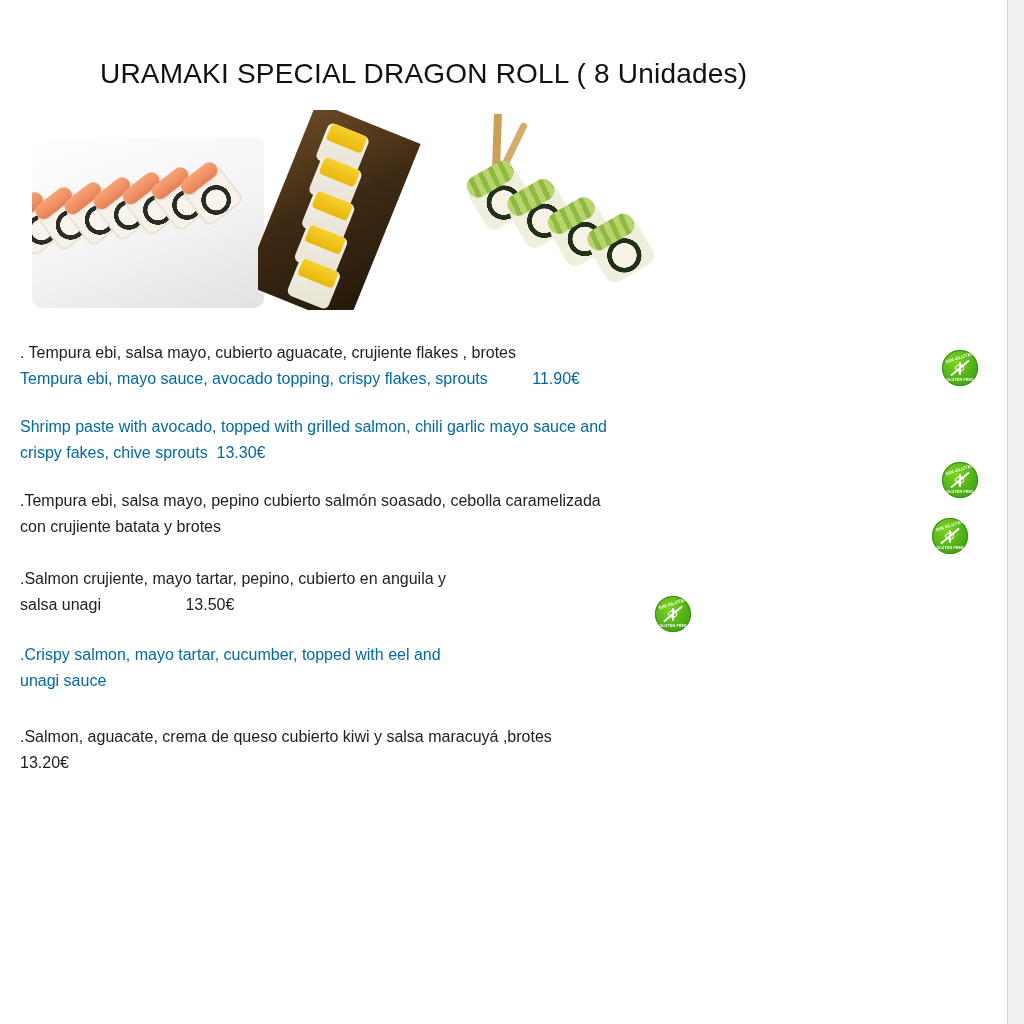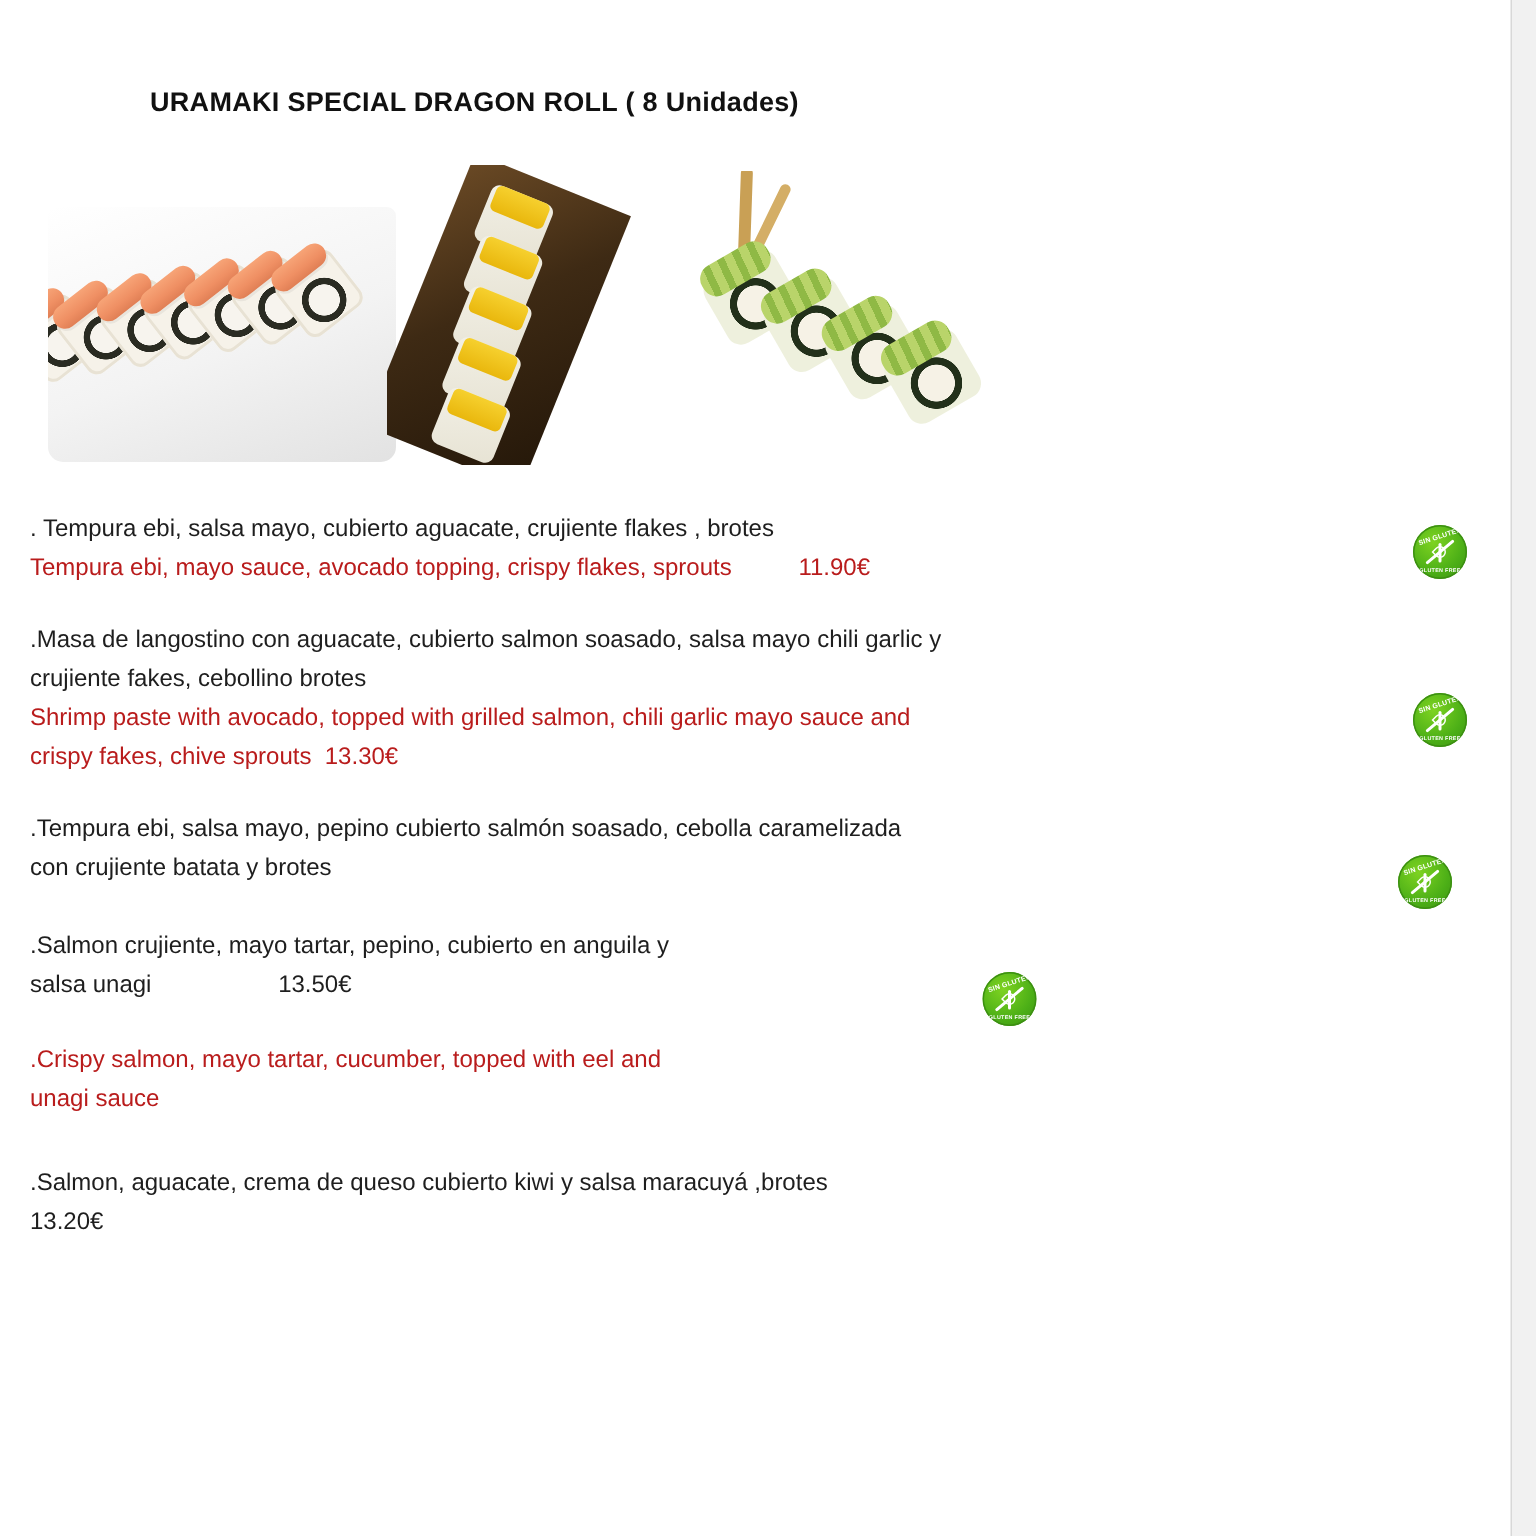--- a/index.html
+++ b/index.html
@@ -30,22 +30,22 @@
     right: 0;
     top: 0;
     width: 16px;
     height: 1024px;
     background: #f1f1f1;
   }
   .title {
     position: absolute;
     left: 100px;
     top: 58px;
-    font-size: 18px;
-    font-weight: bold;
+    font-size: 28px;
+    font-weight: normal;
     letter-spacing: 0.2px;
     color: #111;
     white-space: nowrap;
   }
 
   
   .photos {
     position: absolute;
     left: 20px;
     top: 110px;
@@ -194,21 +194,21 @@
     position: relative;
     padding: 0 20px;
     margin-bottom: 32px;
   }
   .line {
     font-size: 16px;
     line-height: 26px;
     color: #1e1e1e;
     white-space: pre-wrap;
   }
-  .line.en { color: #b91c1c; }
+  .line.en { color: #0369a1; }
   .price-inline { white-space: pre; }
 
   
   .badge {
     position: absolute;
     width: 36px;
     height: 36px;
     border-radius: 50%;
     background: radial-gradient(circle at 38% 32%, #7ed321 0%, #4caf17 60%, #3c9111 100%);
     box-shadow: 0 0 0 1px #3c8f12 inset;
@@ -337,22 +337,20 @@
       <div class="line en"><span>Tempura ebi, mayo sauce, avocado topping, crispy flakes, sprouts</span><span class="price-inline">          </span><span>11.90€</span></div>
       <div class="badge b1">
         <div class="bt">SIN GLUTEN</div>
         <div class="wheat"></div>
         <div class="slash"></div>
         <div class="bb">GLUTEN FREE</div>
       </div>
     </div>
 
     <div class="item" style="margin-bottom:22px;">
-      <div class="line es">.Masa de langostino con aguacate, cubierto salmon soasado, salsa mayo chili garlic y
-crujiente fakes, cebollino brotes</div>
       <div class="line en">Shrimp paste with avocado, topped with grilled salmon, chili garlic mayo sauce and
 crispy fakes, chive sprouts  13.30€</div>
       <div class="badge b2">
         <div class="bt">SIN GLUTEN</div>
         <div class="wheat"></div>
         <div class="slash"></div>
         <div class="bb">GLUTEN FREE</div>
       </div>
     </div>
 

